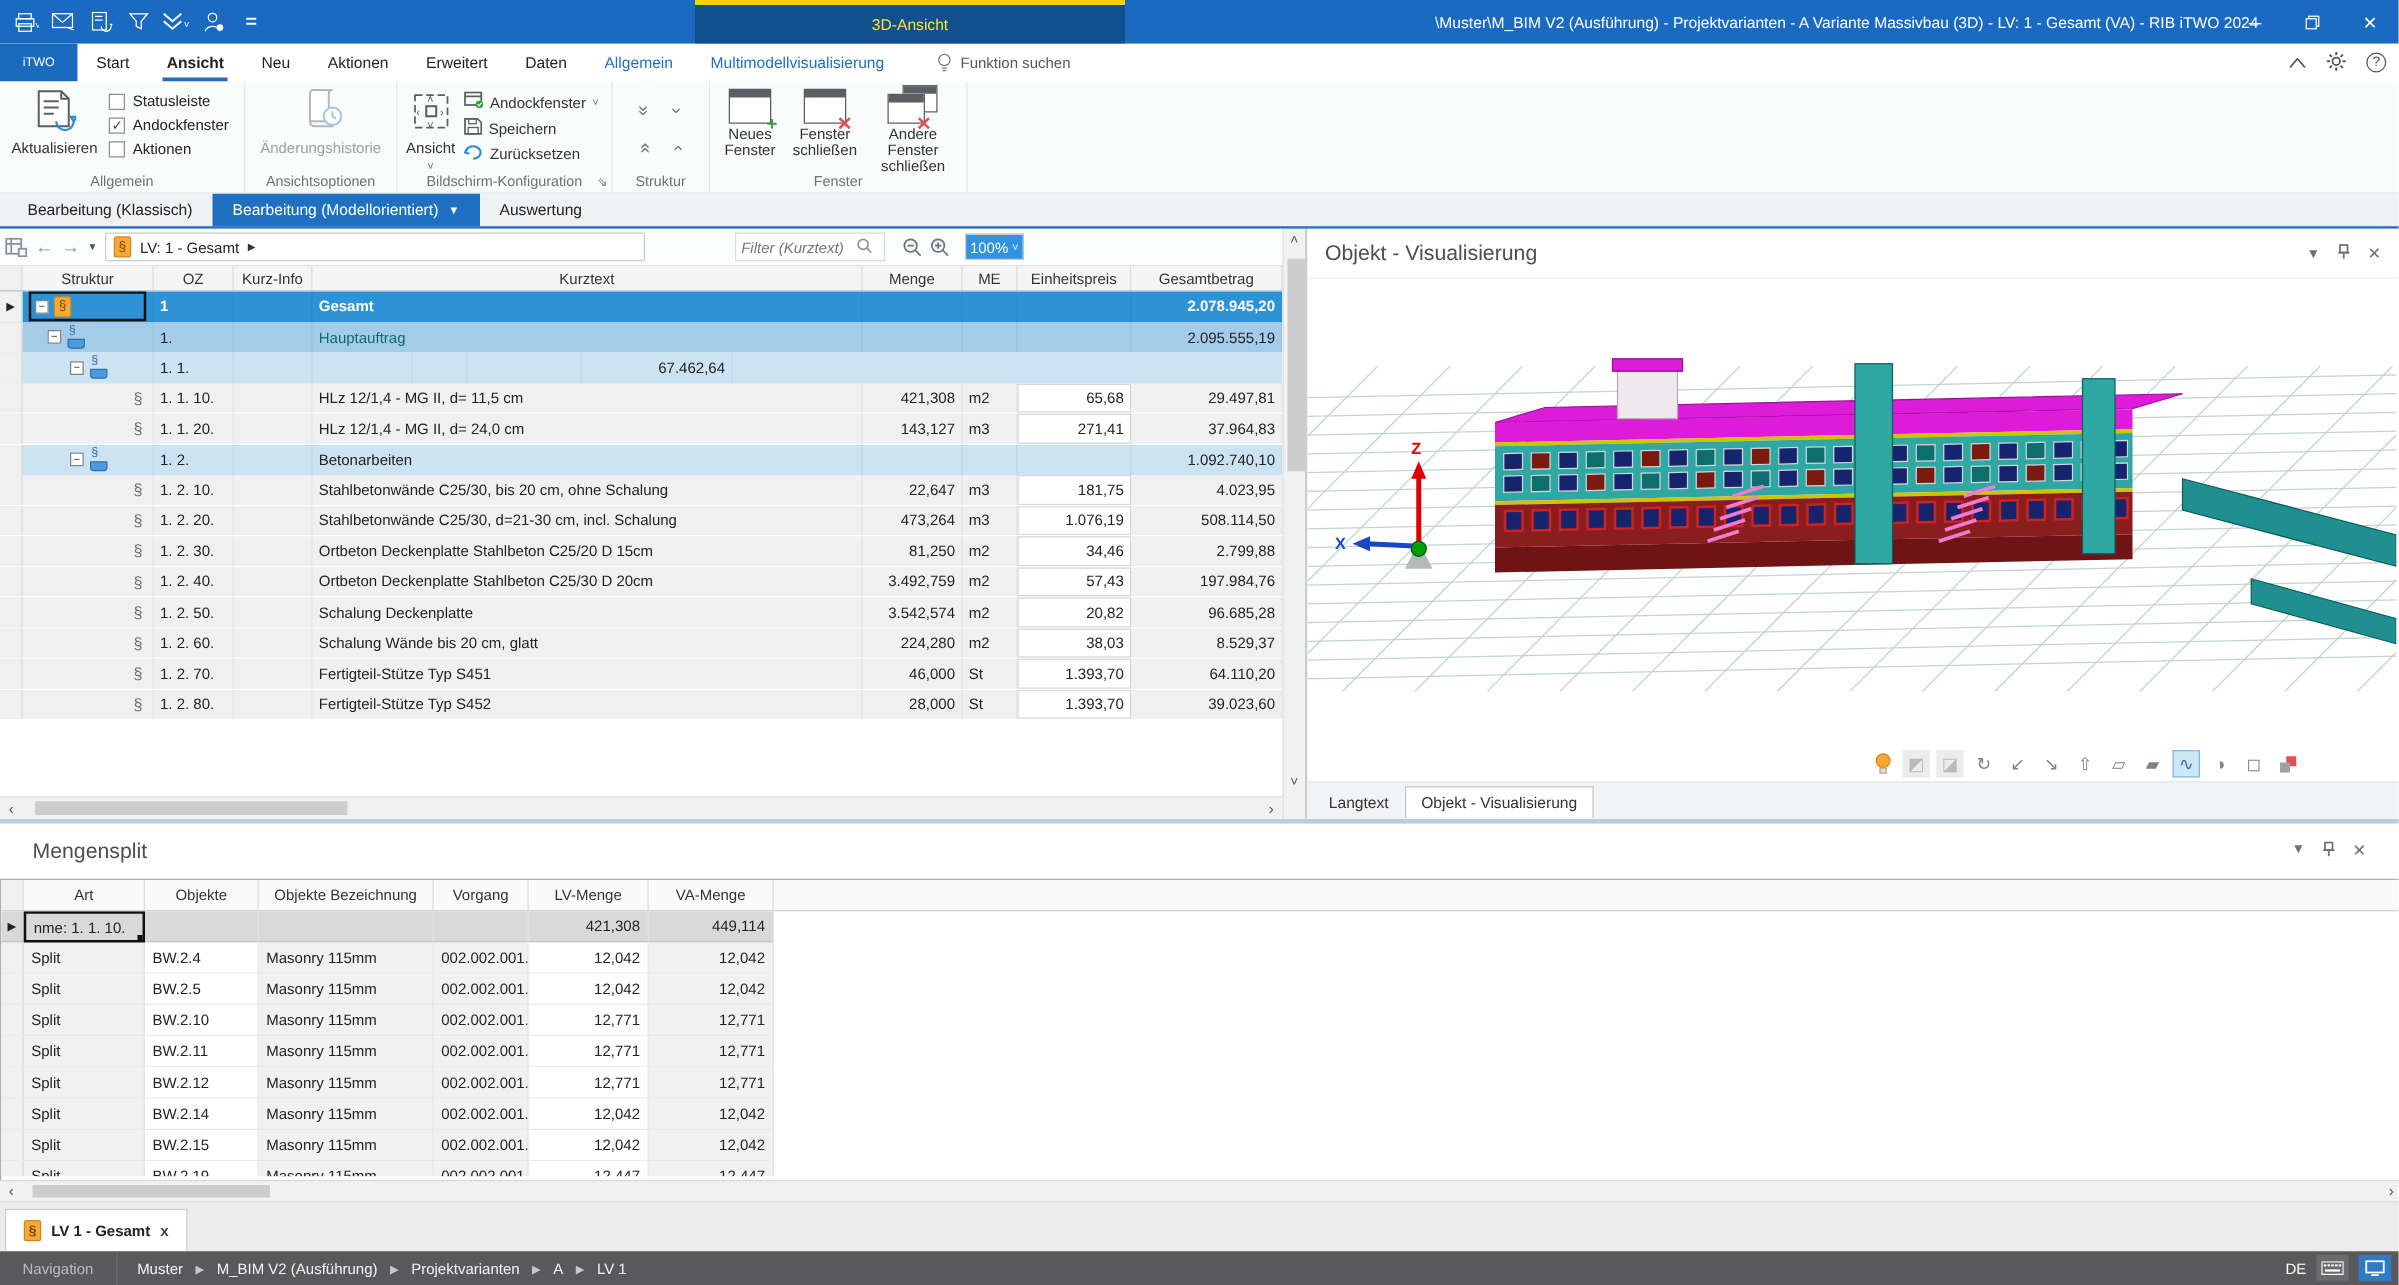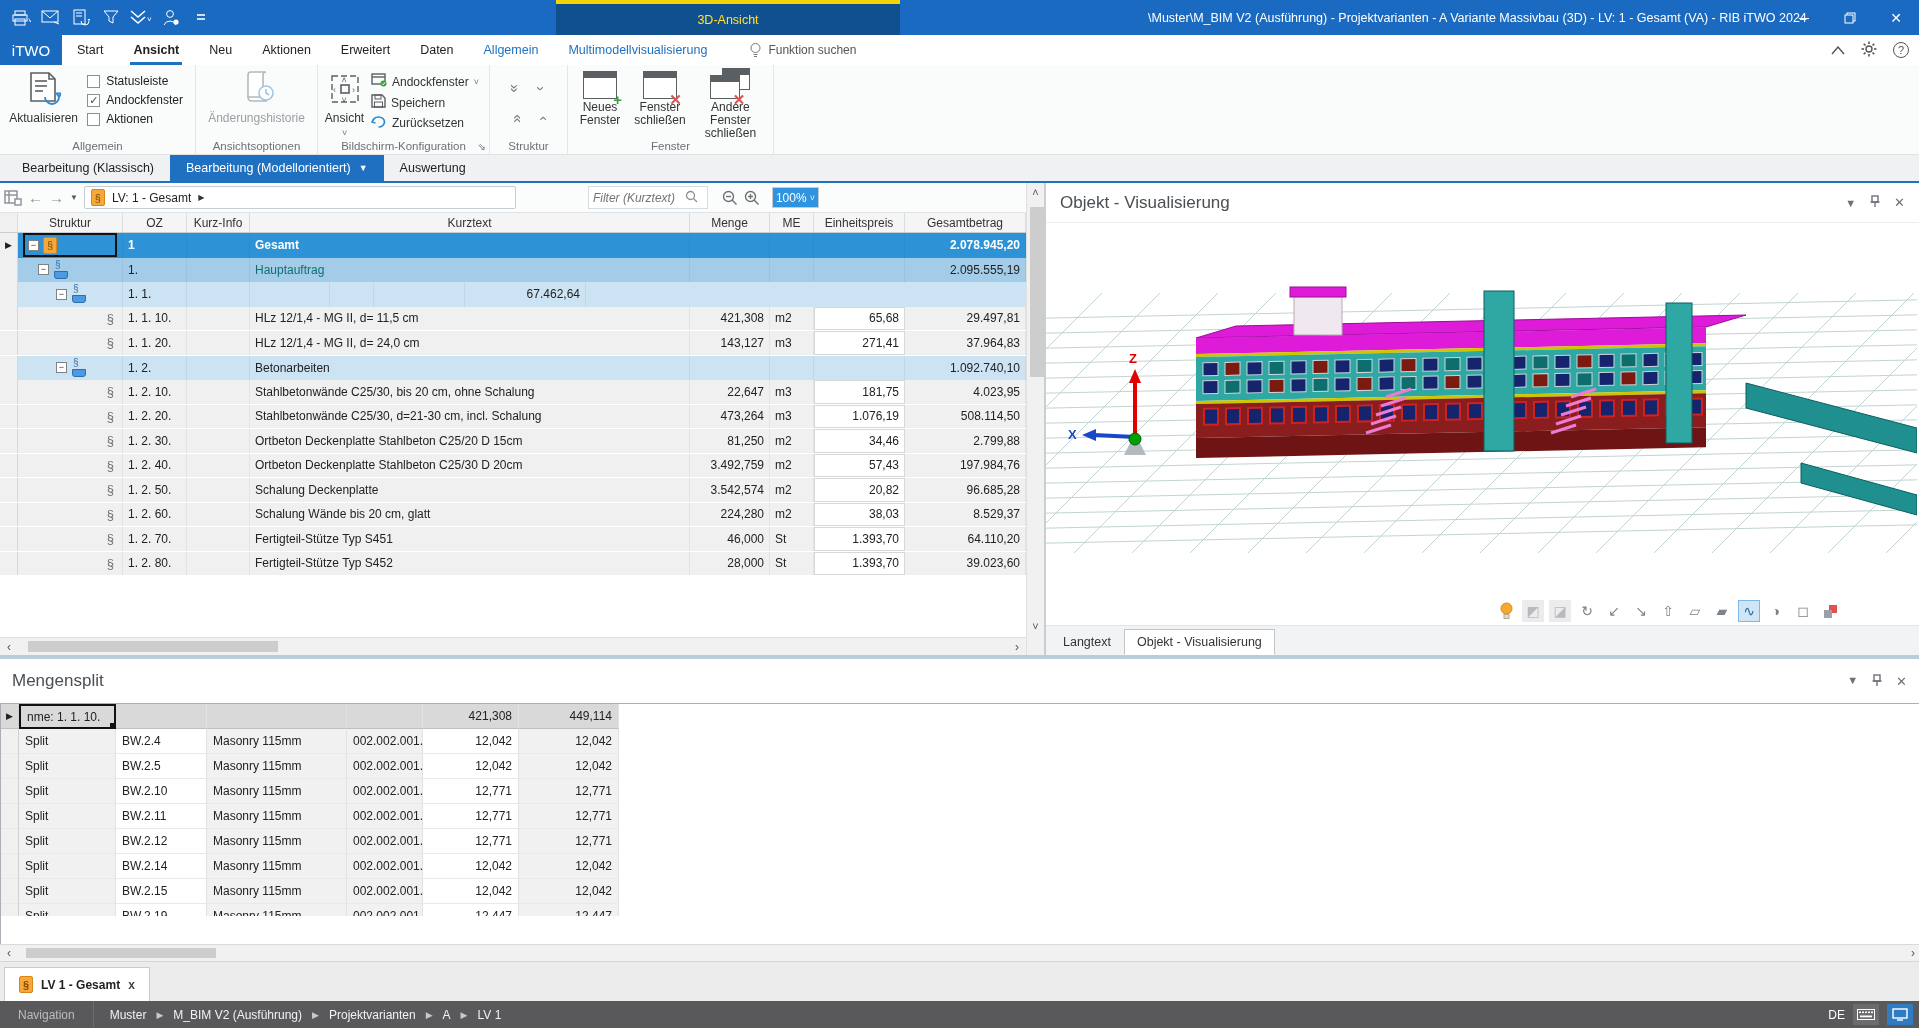--- a/index.html
+++ b/index.html
@@ -10,21 +10,21 @@
   .qat { display:flex; align-items:center; gap:4px; padding-left:8px; }
   .qat .qbtn { width:26px; height:26px; display:flex; align-items:center; justify-content:center; color:#fff; }
   .qat svg { display:block; }
   .doc-tab-3d { position:absolute; left:556px; top:0; width:344px; height:35px; background:#11508e; border-top:4px solid #f3d505; color:#ffe133; display:flex; align-items:center; justify-content:center; font-size:12.5px; }
   .tb-title { position:absolute; left:1148px; top:0; height:35px; display:flex; align-items:center; font-size:12.5px; color:#fff; white-space:nowrap; }
   .winbtns { position:absolute; right:0; top:0; height:35px; display:flex; }
   .winbtn { width:46px; height:35px; display:flex; align-items:center; justify-content:center; font-size:14px; color:#fff; }
 
   
   .menubar { height:30px; background:#fff; display:flex; align-items:stretch; position:relative; }
-  .app-btn { width:62px; background:#1a6bc0; color:#fff; display:flex; align-items:center; justify-content:center; font-size:15px; }
+  .app-btn { width:62px; background:#1a6bc0; color:#fff; display:flex; align-items:center; justify-content:center; font-size:10px; }
   .menu-item { padding:0 15px; display:flex; align-items:center; color:#222; position:relative; font-size:12.5px; }
   .menu-item.active { font-weight:bold; }
   .menu-item.active::after { content:""; position:absolute; left:12px; right:12px; bottom:0; height:3px; background:#1f70c1; }
   .menu-item.contextual { color:#1f70c1; }
   .menu-search { display:flex; align-items:center; gap:7px; color:#555; padding-left:28px; }
   .menu-right { position:absolute; right:10px; top:0; height:30px; display:flex; align-items:center; gap:16px; color:#555; font-size:13px; }
   .helpcircle { width:16px; height:16px; border:1.4px solid #555; border-radius:50%; font-size:11px; display:flex; align-items:center; justify-content:center; }
 
   
   .ribbon { height:90px; background:#fafbfb; border-bottom:1px solid #dfe3e6; display:flex; }
@@ -113,21 +113,21 @@
   .vt-ic.disabled { background:#ececec; color:#b7bbbf; }
   .vt-ic.active { background:#cfe6f7; border:1px solid #7fb8e6; color:#3a6ea8; }
   .viz-tabs { height:30px; background:#f2f3f4; display:flex; align-items:flex-end; padding-left:4px; border-top:1px solid #e3e6e8; }
   .ztab { height:26px; display:flex; align-items:center; padding:0 12px; font-size:12.5px; color:#333; border:1px solid transparent; }
   .ztab.active { background:#fff; border-color:#bfc5c9; border-bottom-color:#fff; }
 
   .splitter-h { height:4px; background:#b9cdda; }
 
   
   .meng { height:302px; background:#fff; display:flex; flex-direction:column; }
-  .meng-head { height:44px; display:flex; align-items:center; padding:0 12px; color:#4a4f54; font-size:17px; }
+  .meng-head { height:44px; display:flex; align-items:center; padding:0 26px; color:#4a4f54; font-size:17px; }
   .meng-head .ph-icons { margin-left:auto; display:flex; gap:14px; color:#6d7278; font-size:11px; }
   .ms-gridzone { border-top:1px solid #aab0b5; border-left:1px solid #aab0b5; width:100%; flex:1; overflow:hidden; }
   .ms-header { display:flex; height:25px; background:#fafafa; border-bottom:1px solid #cfd3d6; color:#333; }
   .ms-header .hc { border-right:1px solid #dcdfe2; display:flex; align-items:center; justify-content:center; }
   .msrow { display:flex; height:25px; }
   .mc { display:flex; align-items:center; padding:0 6px; border-right:1px solid #e2e2e2; border-bottom:1px solid #e9e9e9; overflow:hidden; white-space:nowrap; background:#f1f1f1; }
   .mc.white { background:#fff; }
   .m-marker { width:18px; justify-content:center; font-size:9px; color:#222; padding:0 2px; background:#f0f0f0; border-right:1px solid #d0d0d0; }
   .m-art { width:97px; } .m-obj { width:91px; } .m-bez { width:140px; } .m-vor { width:76px; } .m-lv { width:96px; justify-content:flex-end; } .m-va { width:100px; justify-content:flex-end; }
   .msrow.sum .mc { background:#d9d9d9; border-bottom:1px solid #bfbfbf; }
@@ -844,20 +844,29 @@
       <span>▼</span>
       <span><svg width="10" height="13" viewBox="0 0 10 13">
             <rect x="2" y="1" width="6" height="6" fill="none" stroke="#6d7278" stroke-width="1.4"></rect>
             <line x1="0.5" y1="7" x2="9.5" y2="7" stroke="#6d7278" stroke-width="1.4"></line>
             <line x1="5" y1="7" x2="5" y2="12" stroke="#6d7278" stroke-width="1.4"></line>
           </svg></span>
       <span style="font-size:13px;">✕</span>
     </span>
   </div>
   <div class="ms-gridzone">
+    <div class="ms-header">
+      <div class="hc m-marker"></div>
+      <div class="hc m-art">Art</div>
+      <div class="hc m-obj">Objekte</div>
+      <div class="hc m-bez">Objekte Bezeichnung</div>
+      <div class="hc m-vor">Vorgang</div>
+      <div class="hc m-lv">LV-Menge</div>
+      <div class="hc m-va">VA-Menge</div>
+    </div>
     <div id="ms-rows" style="height:212px; overflow:hidden;">
         <div class="msrow sum">
           <div class="mc m-marker">▶</div>
           <div class="mc m-art sumcell">nme:  1. 1.  10.</div>
           <div class="mc m-obj"></div>
           <div class="mc m-bez"></div>
           <div class="mc m-vor"></div>
           <div class="mc m-lv">421,308</div>
           <div class="mc m-va">449,114</div>
         </div>

